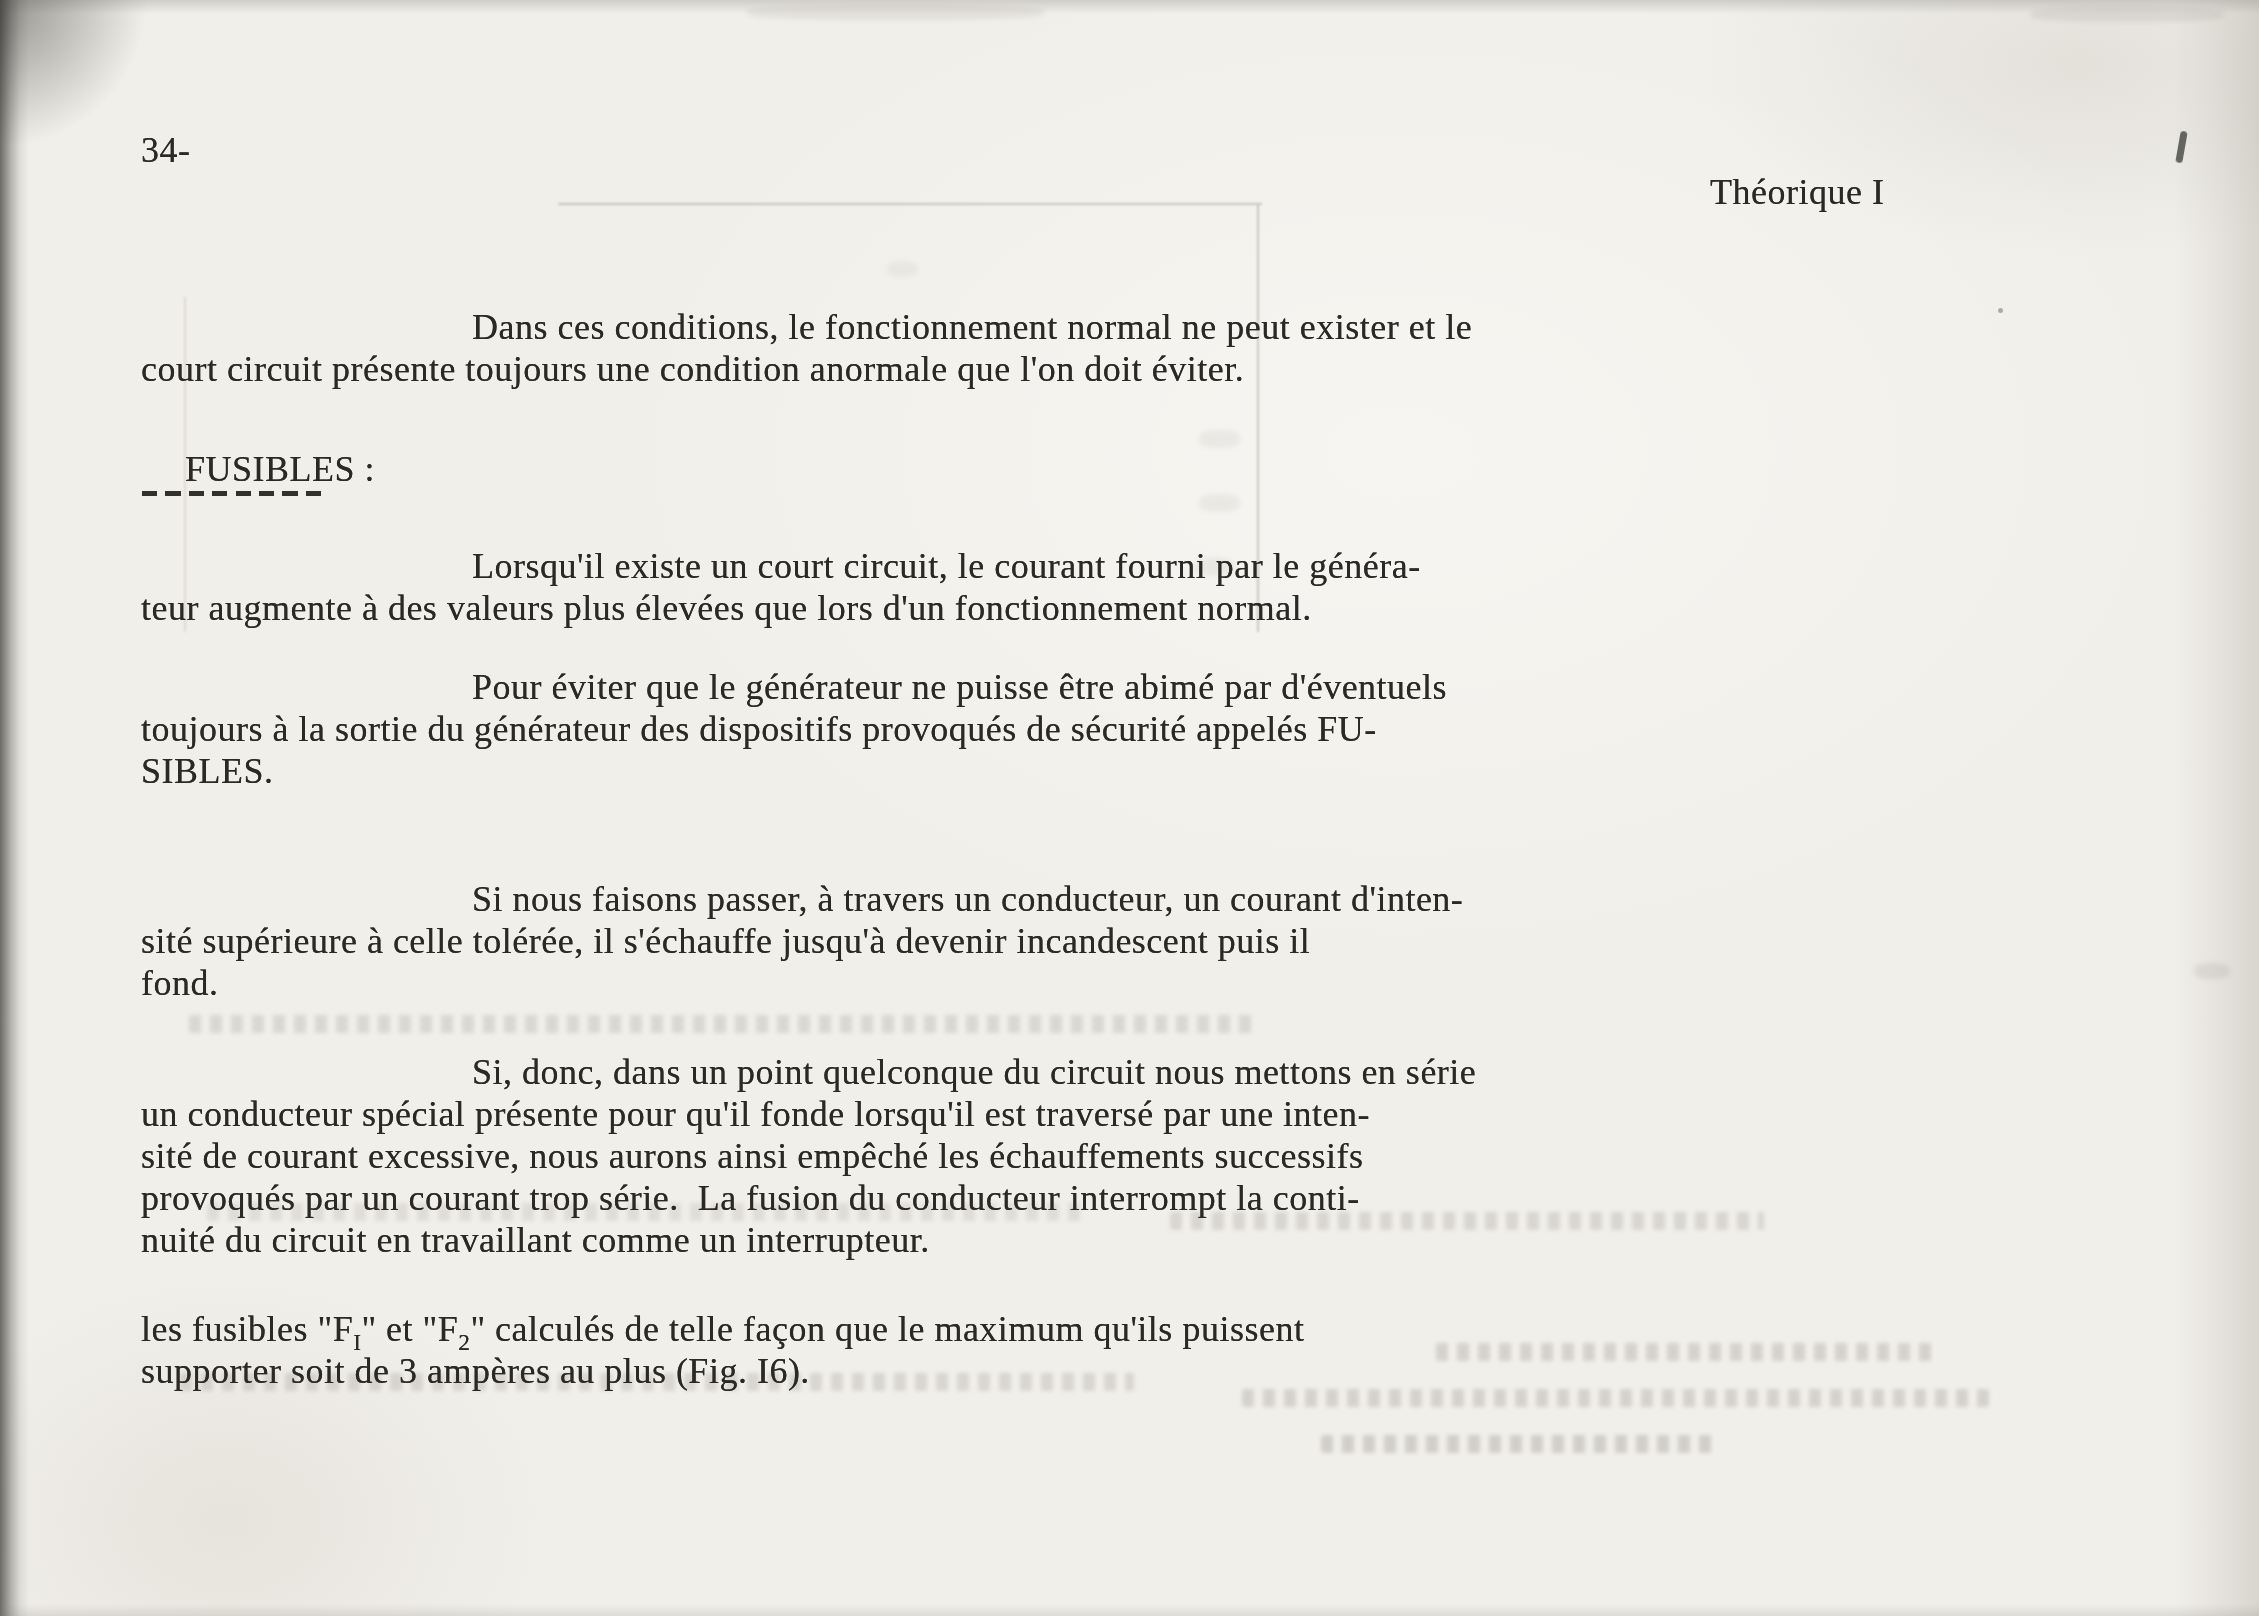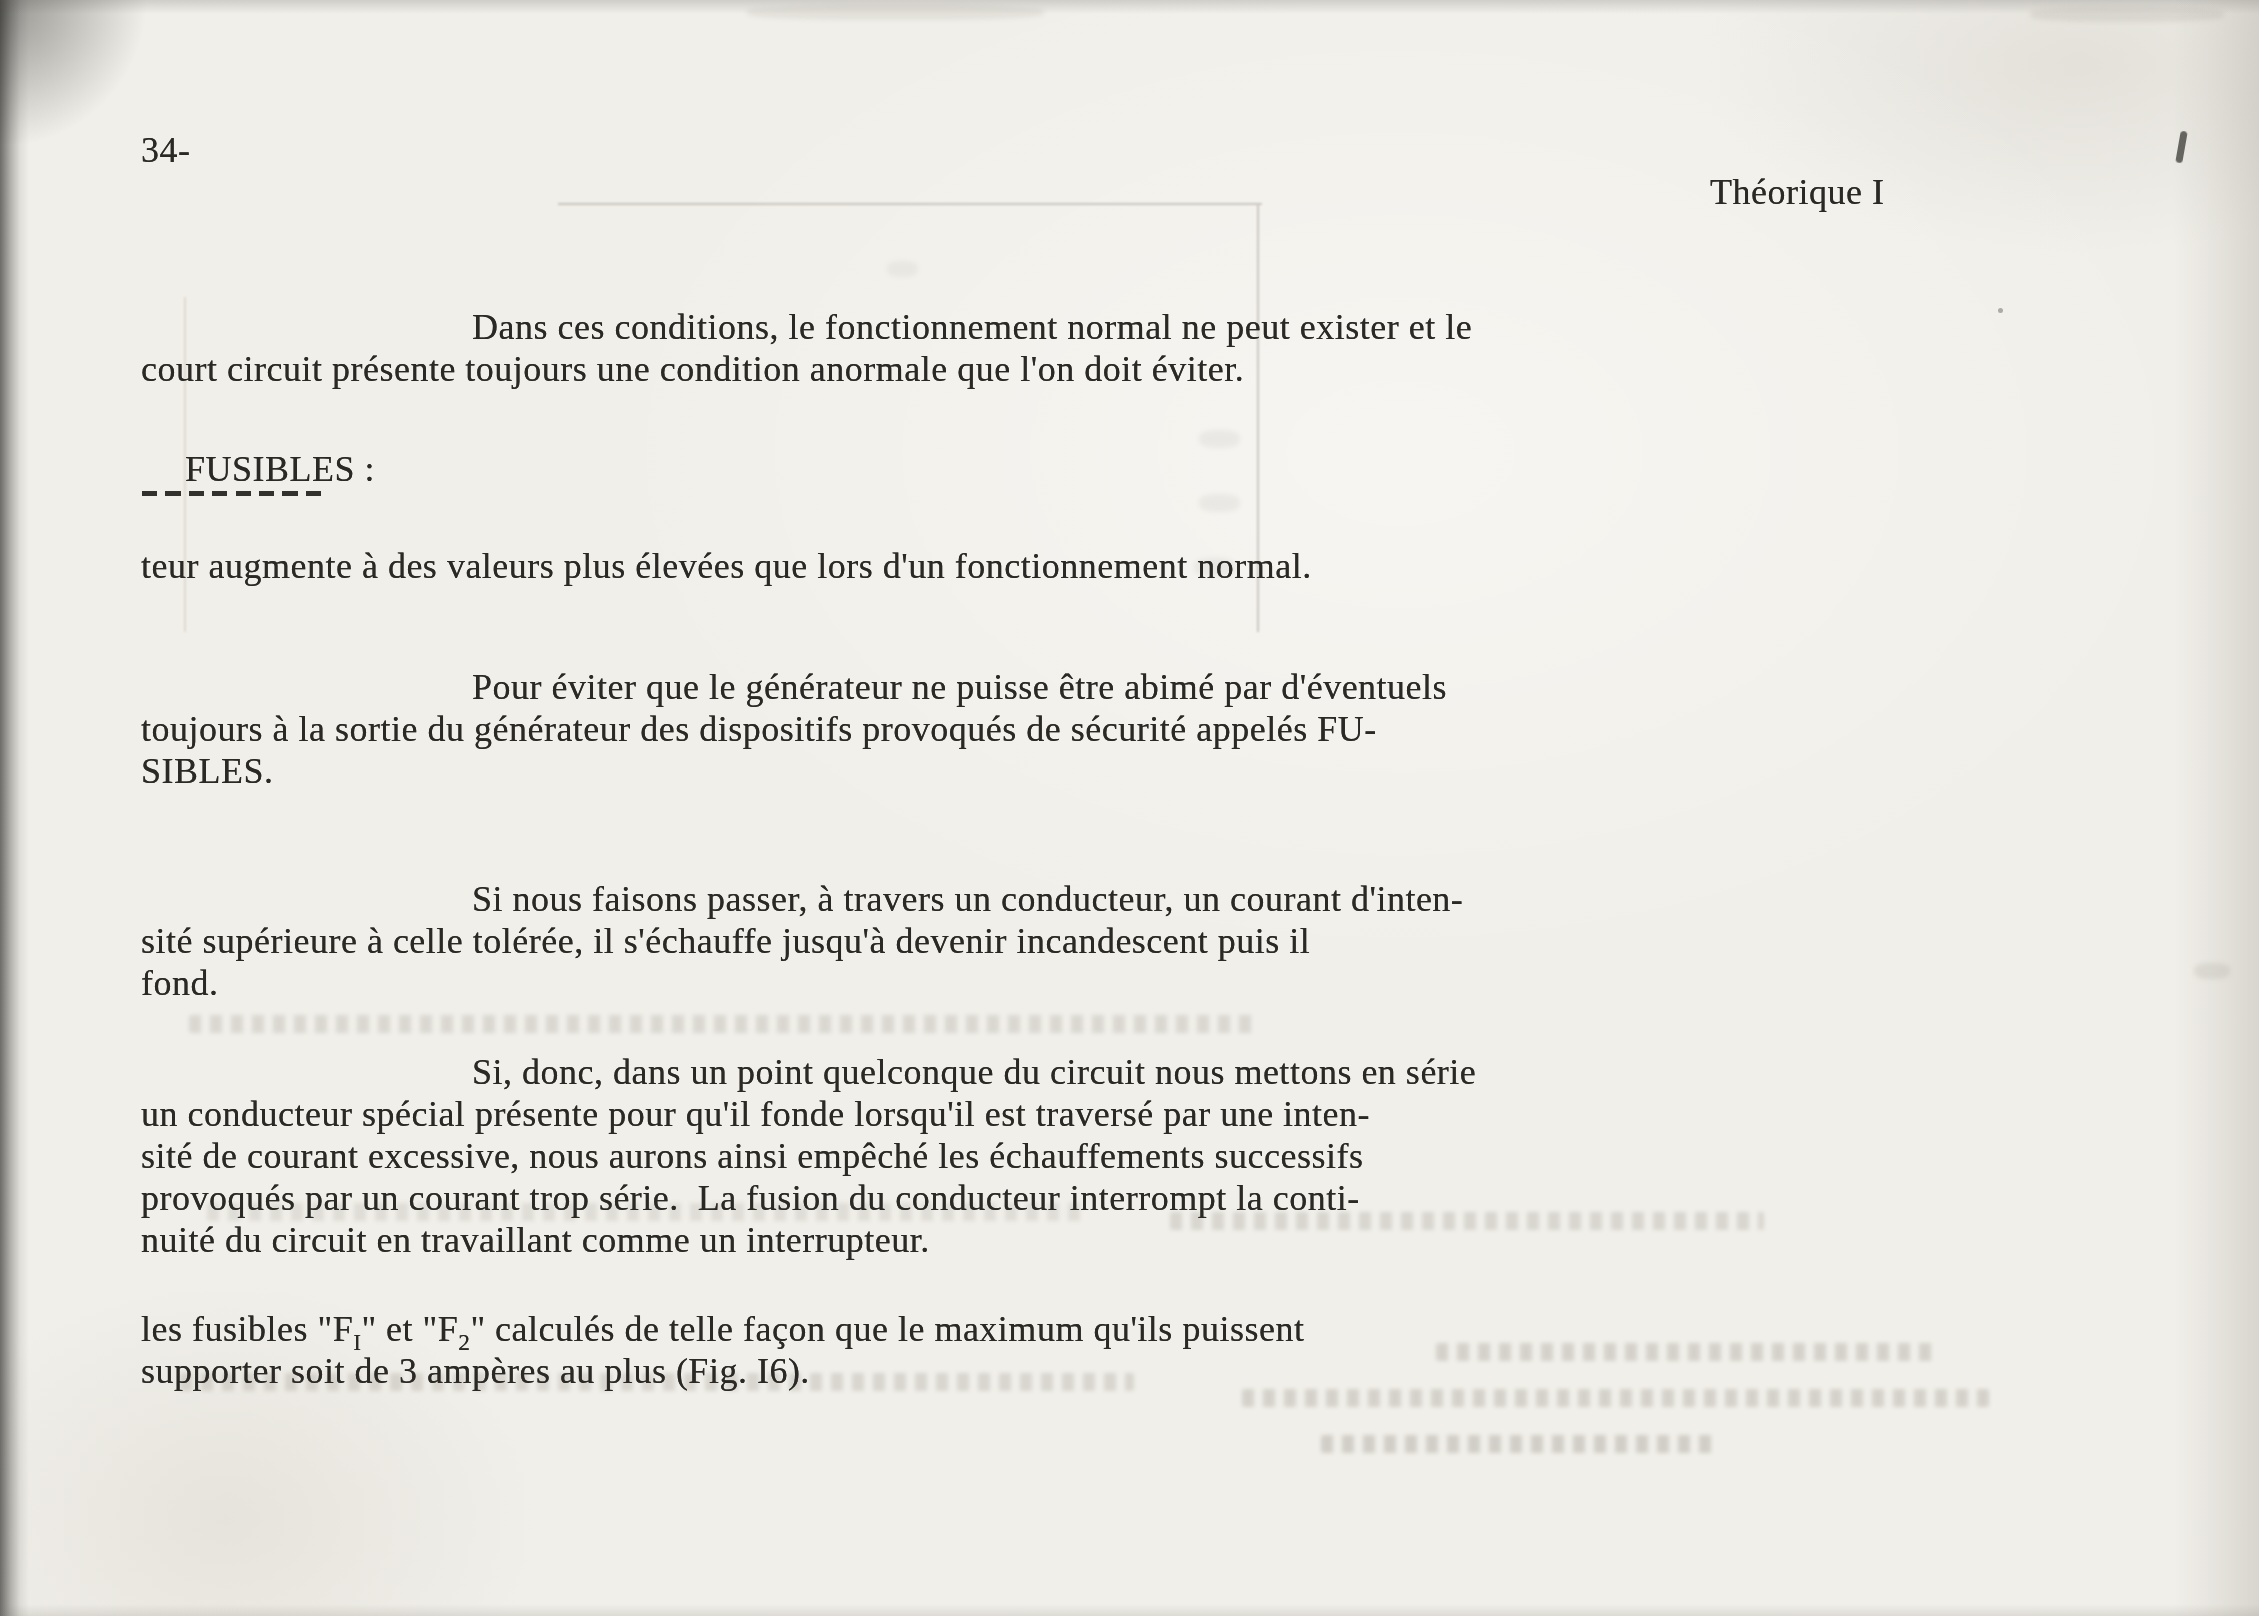--- a/index.html
+++ b/index.html
@@ -80,20 +80,21 @@
 
   <div class="txt para" style="top:306px;">
     <div class="line indent">Dans ces conditions, le fonctionnement normal ne peut exister et le</div>
     <div class="line">court circuit présente toujours une condition anormale que l'on doit éviter.</div>
   </div>
 
   <div class="txt" style="left:141px;top:448px;margin-left:44px;">FUSIBLES :</div>
   <div class="heading-underline"></div>
 
   <div class="txt para" style="top:545px;">
+    <div class="line indent">Lorsqu'il existe un court circuit, le courant fourni par le généra-</div>
     <div class="line">teur augmente à des valeurs plus élevées que lors d'un fonctionnement normal.</div>
   </div>
 
   <div class="txt para" style="top:666px;">
     <div class="line indent">Pour éviter que le générateur ne puisse être abimé par d'éventuels</div>
     <div class="line">toujours à la sortie du générateur des dispositifs provoqués de sécurité appelés FU-</div>
     <div class="line">SIBLES.</div>
   </div>
 
   <div class="txt para" style="top:878px;">

